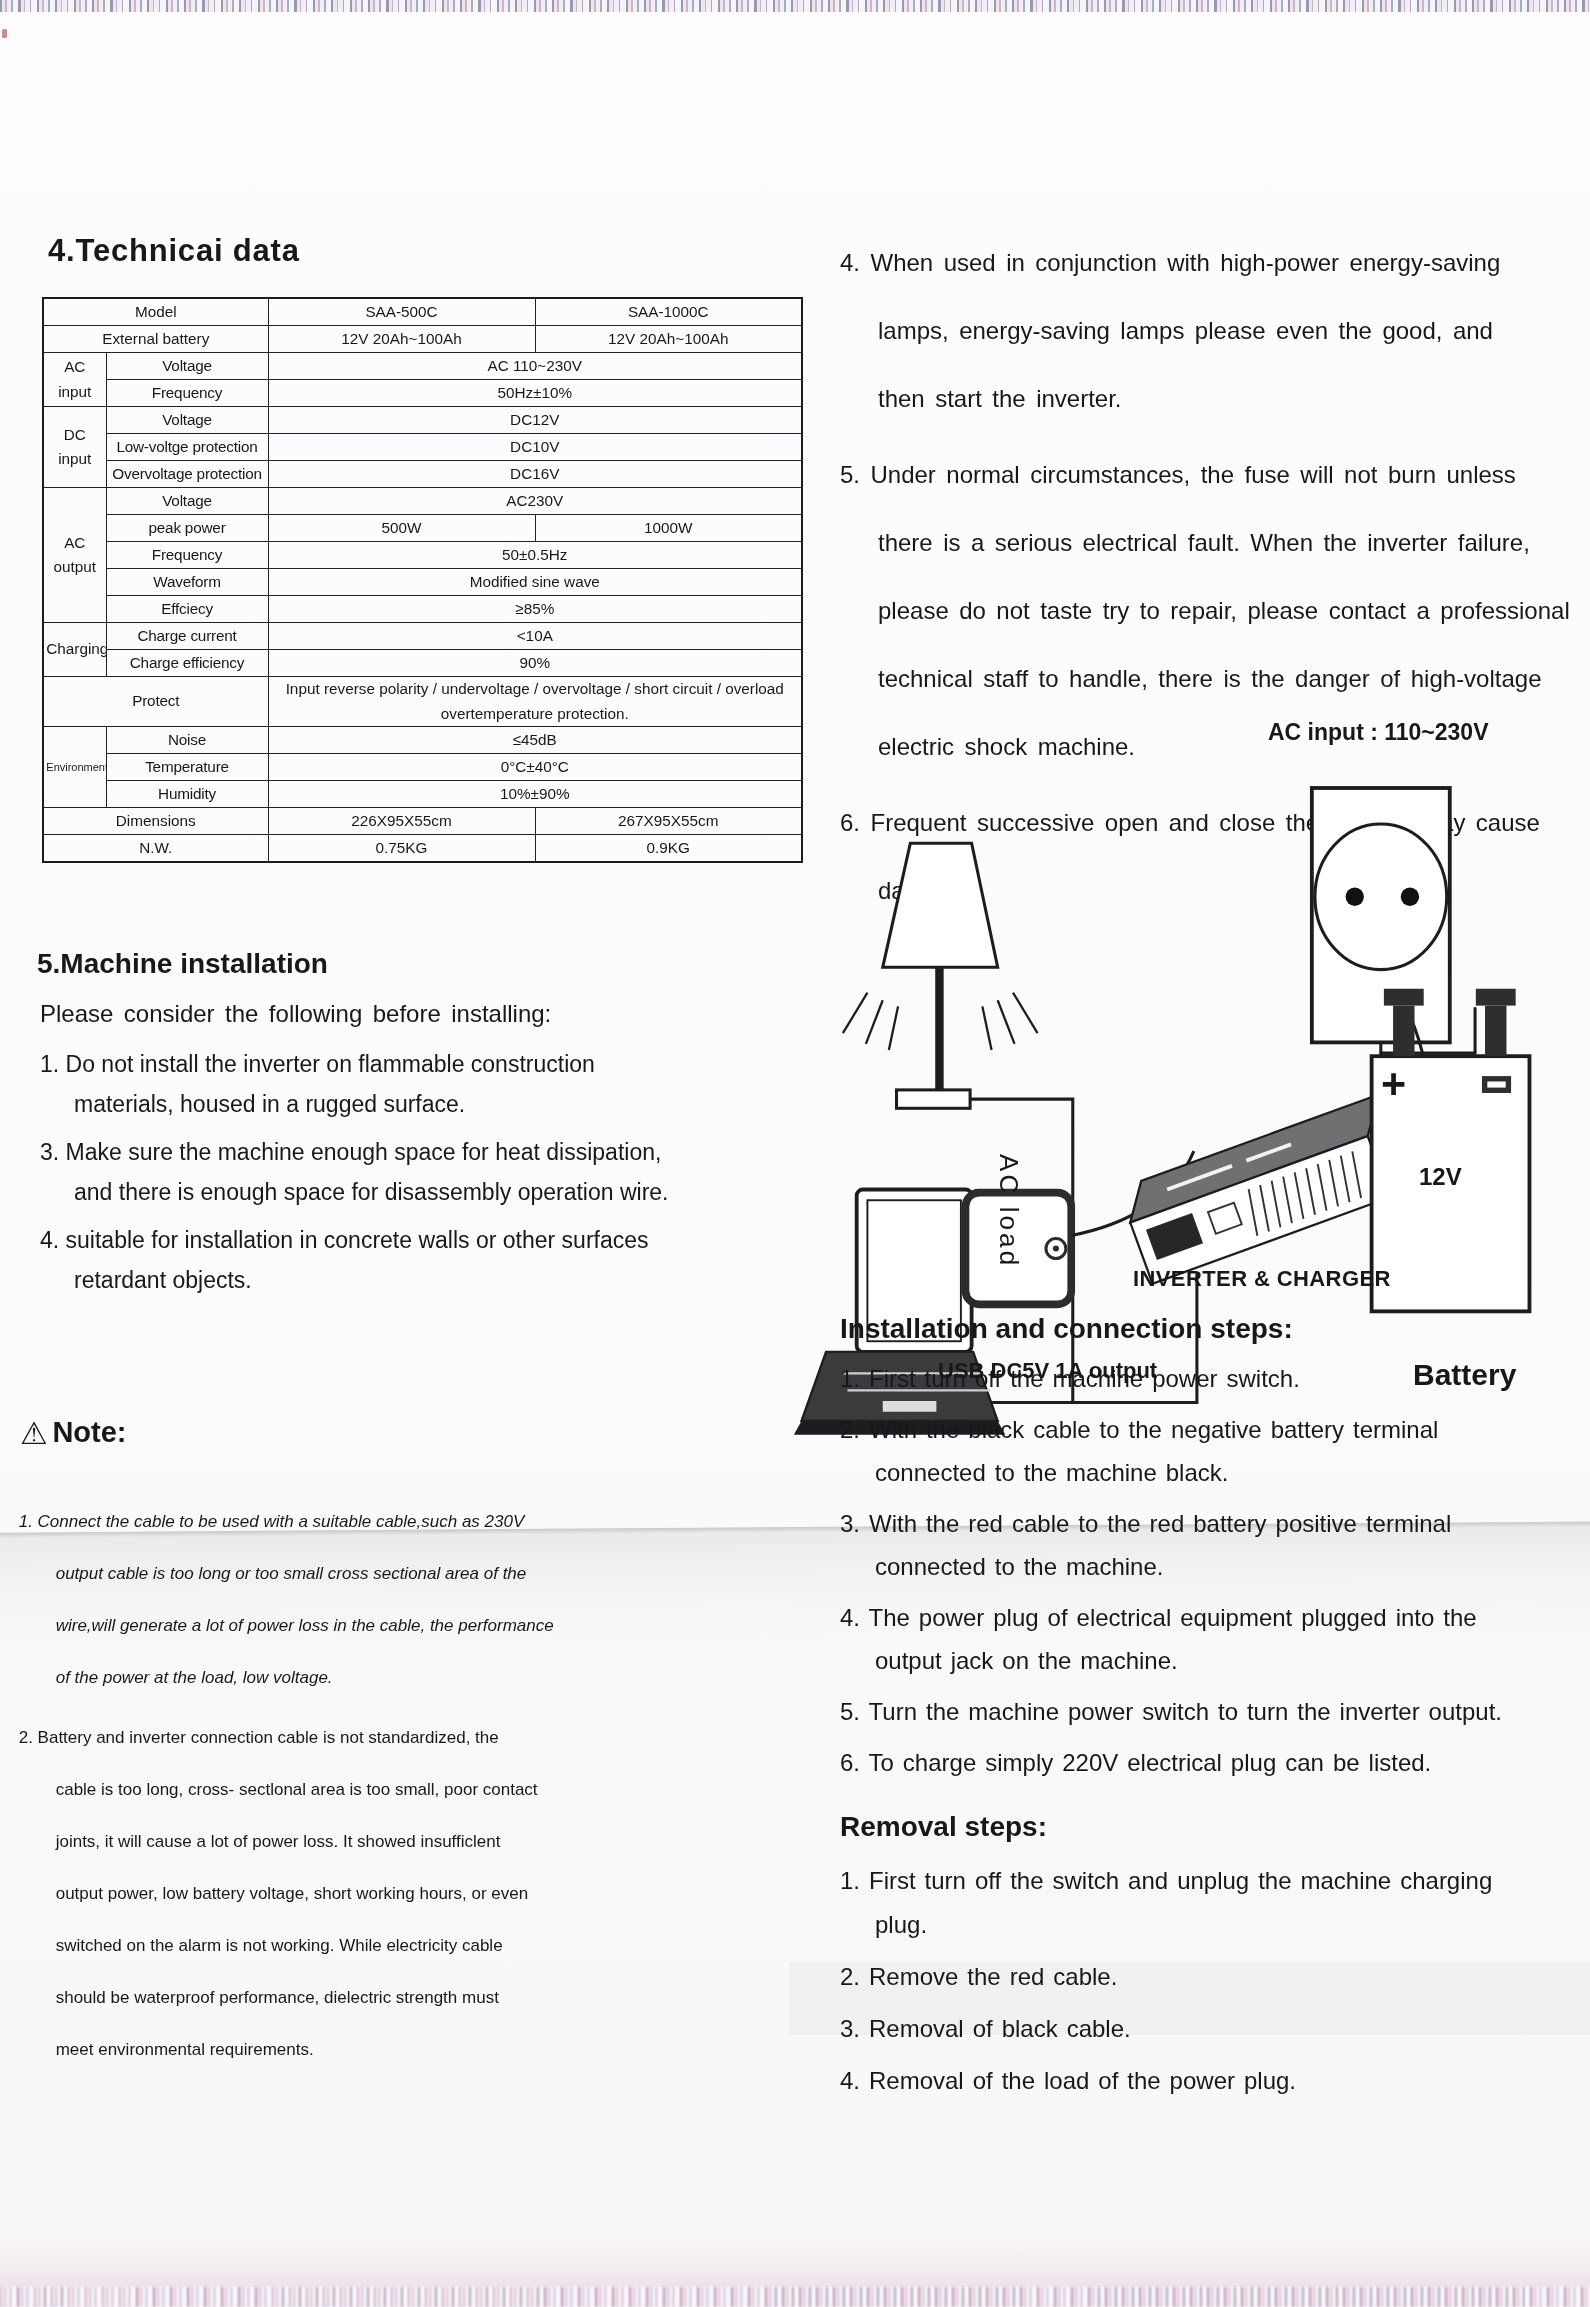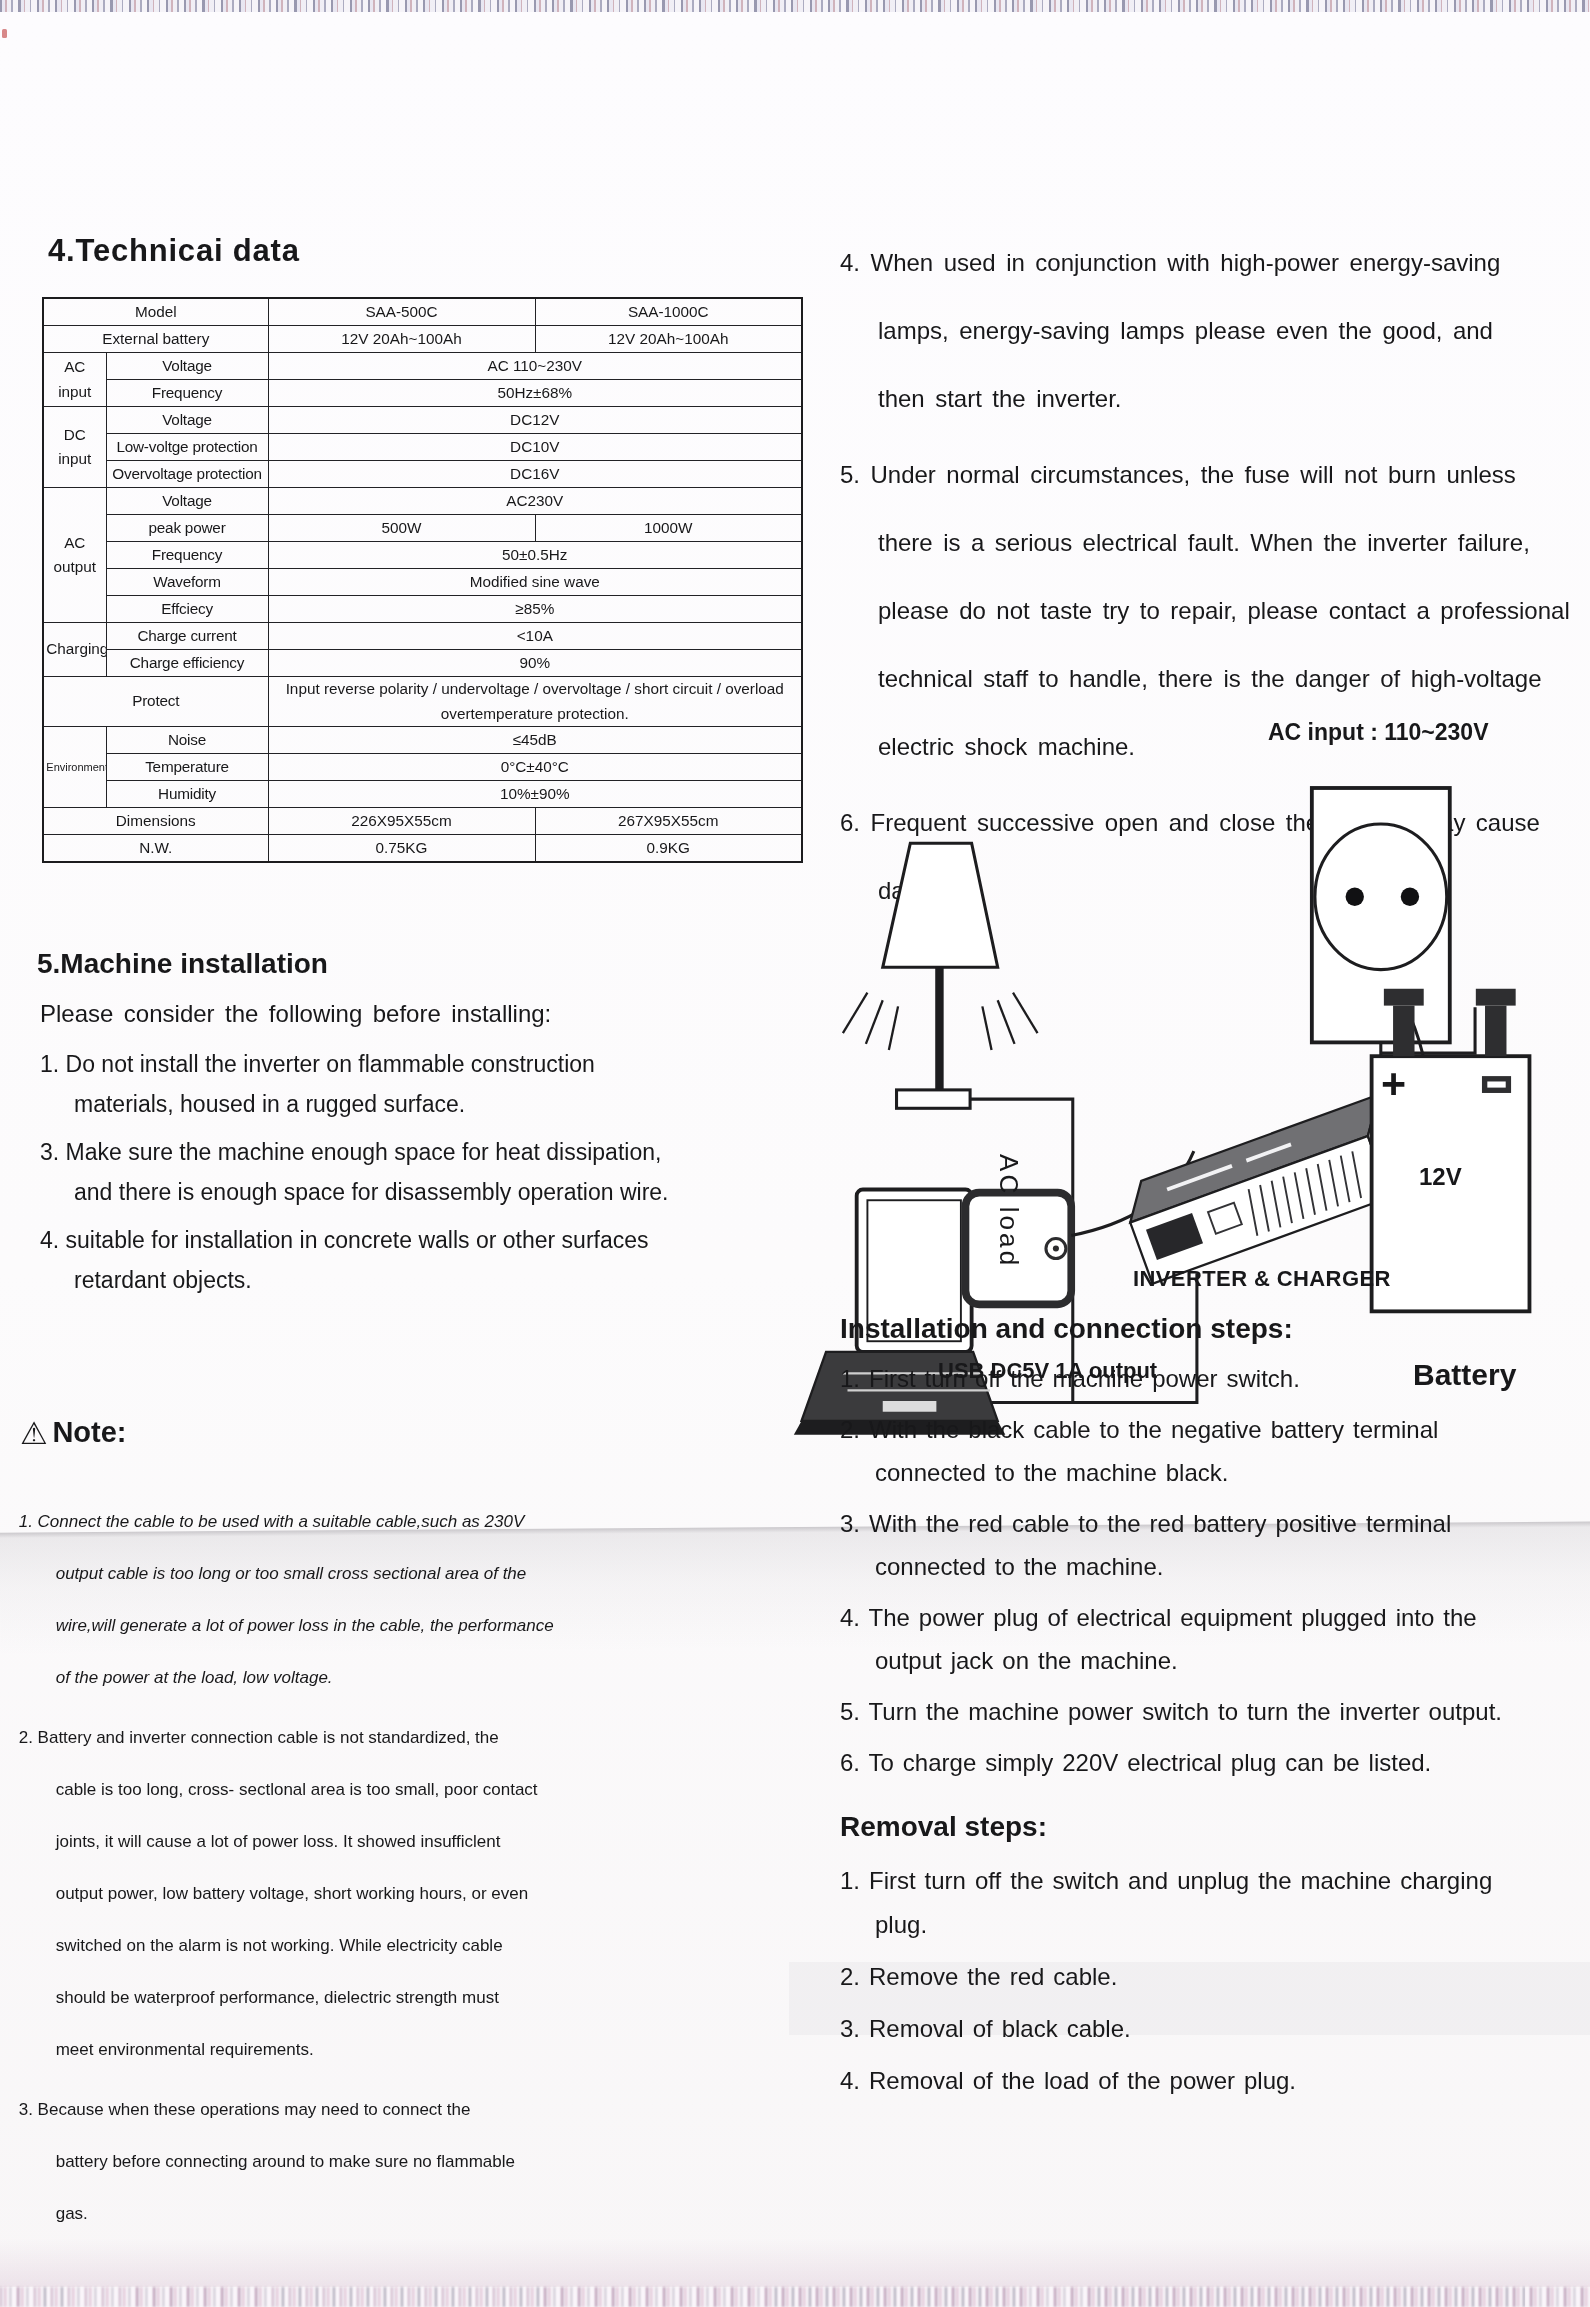--- a/index.html
+++ b/index.html
@@ -84,21 +84,21 @@
       <td>12V 20Ah~100Ah</td>
       <td>12V 20Ah~100Ah</td>
     </tr>
     <tr>
       <td rowspan="2" class="g">AC input</td>
       <td class="sub">Voltage</td>
       <td colspan="2">AC 110~230V</td>
     </tr>
     <tr>
       <td class="sub">Frequency</td>
-      <td colspan="2">50Hz±68%</td>
+      <td colspan="2">50Hz±10%</td>
     </tr>
     <tr>
       <td rowspan="3" class="g">DC input</td>
       <td class="sub">Voltage</td>
       <td colspan="2">DC12V</td>
     </tr>
     <tr>
       <td class="sub">Low-voltge protection</td>
       <td colspan="2">DC10V</td>
     </tr>
@@ -190,23 +190,20 @@
 output cable is too long or too small cross sectional area of the
 wire,will generate a lot of power loss in the cable, the performance
 of the power at the load, low voltage.</p>
     <p class="pre">2. Battery and inverter connection cable is not standardized, the
 cable is too long, cross- sectlonal area is too small, poor contact
 joints, it will cause a lot of power loss. It showed insufficlent
 output power, low battery voltage, short working hours, or even
 switched on the alarm is not working. While electricity cable
 should be waterproof performance, dielectric strength must
 meet environmental requirements.</p>
-    <p class="pre">3. Because when these operations may need to connect the
-battery before connecting around to make sure no flammable
-gas.</p>
   </div>
 
   <div class="abs paras" style="left:832px;top:221px;width:763px;">
     <p class="pre">4. When used in conjunction with high-power energy-saving
 lamps, energy-saving lamps please even the good, and
 then start the inverter.</p>
     <p class="pre">5. Under normal circumstances, the fuse will not burn unless
 there is a serious electrical fault. When the inverter failure,
 please do not taste try to repair, please contact a professional
 technical staff to handle, there is the danger of high-voltage

